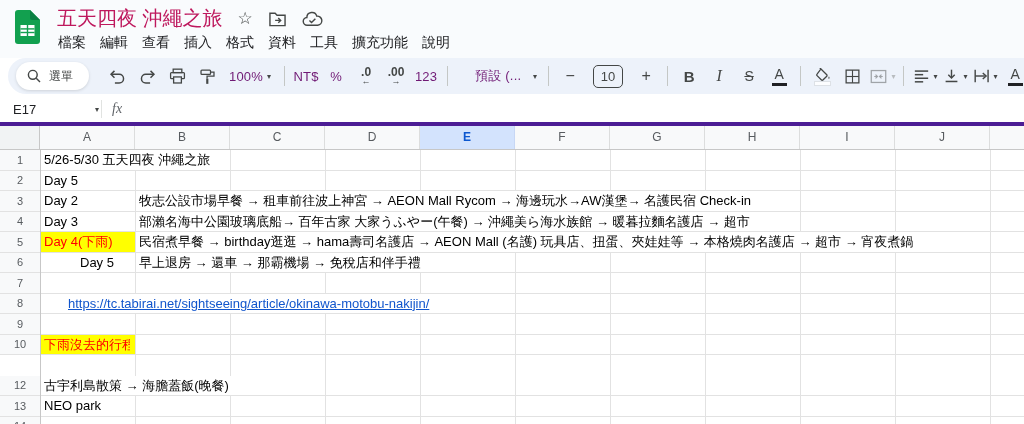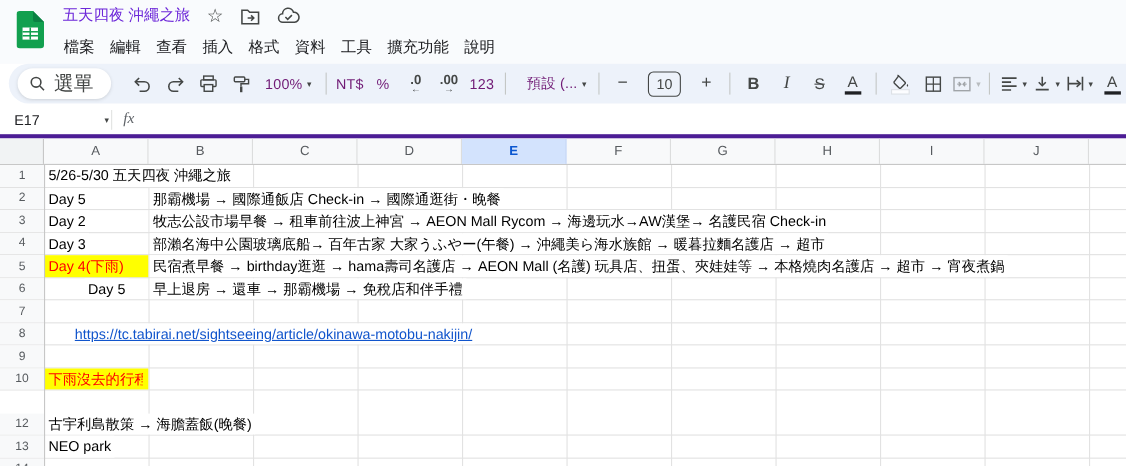--- a/index.html
+++ b/index.html
@@ -3,42 +3,42 @@
 <meta charset="utf-8">
 <style>
   html,body{margin:0;padding:0;}
   body{width:1024px;height:424px;overflow:hidden;position:relative;background:#fff;
        font-family:"Liberation Sans","DejaVu Sans",sans-serif;-webkit-font-smoothing:antialiased;}
 
   
   .titlebar{position:absolute;top:0;left:0;right:0;height:58px;background:#f9fbfd;}
   .logo{position:absolute;left:15px;top:10px;}
   .title-row{position:absolute;left:57px;top:5px;display:flex;align-items:center;gap:15px;}
-  .doc-title{font-size:14px;color:#6d28d9;}
+  .doc-title{font-size:20px;color:#be185d;}
   .tb-icon{display:flex;align-items:center;color:#444746;}
   .star-glyph{font-size:17px;line-height:17px;color:#444746;}
   .menu-row{position:absolute;left:51px;top:31px;display:flex;}
   .menu-item{font-size:14px;color:#202124;padding:3px 7px;border-radius:4px;cursor:default;}
 
   
   .toolbar{position:absolute;top:58px;left:8px;width:1060px;height:36px;background:#edf2fa;
            border-radius:24px;display:flex;align-items:center;padding:0 8px;box-sizing:border-box;gap:2px;}
   .search-pill{display:flex;align-items:center;gap:7px;background:#fff;border-radius:14px;height:28px;
                padding:0 16px 0 10px;margin-right:12px;box-shadow:0 1px 3px rgba(60,64,67,.18);}
-  .search-pill .slabel{font-size:18px;color:#444746;}
+  .search-pill .slabel{font-size:12px;color:#444746;}
   .ticon{height:28px;min-width:28px;display:flex;align-items:center;justify-content:center;border-radius:4px;color:#444746;}
   .sep{width:1px;height:20px;background:#c4c7c5;margin:0 5px;}
   .caret{font-size:8px;color:#444746;margin-left:4px;}
   .caret.dis{color:#b8bcbf;}
   .lab{font-size:13px;color:#701a75;letter-spacing:.2px;}
   .zoomc{padding:0 6px;}
   .dec{display:flex;flex-direction:column;align-items:center;line-height:1;}
   .dec .t{font-size:12px;font-weight:700;color:#444746;}
   .dec .a{font-size:9px;margin-top:-1px;color:#444746;}
-  .fontc{padding:0 4px;min-width:62px;justify-content:flex-end;}
+  .fontc{padding:0 4px;min-width:62px;justify-content:space-between;margin-left:16px;}
   .pm{font-size:16px;color:#444746;}
   .fsize{width:28px;height:21px;border:1.5px solid #444746;border-radius:5px;display:flex;align-items:center;
          justify-content:center;font-size:13px;color:#444746;margin:0 7px;background:transparent;}
   .bld{font-size:15px;font-weight:700;}
   .ita{font-style:italic;font-family:"Liberation Serif",serif;font-size:16px;}
   .stk{text-decoration:line-through;font-size:14px;}
   .stack{display:flex;flex-direction:column;align-items:center;}
   .stack .gl{font-size:14px;line-height:15px;}
   .bar-dark{width:15px;height:3px;background:#202124;margin-top:1px;}
   .bar-fill{width:15px;height:3px;background:#fcfdff;box-shadow:0 0 0 1px #dde1e6;margin-top:1px;}
@@ -310,21 +310,20 @@
       <div class="col-h ksliver"></div>
     </div>
   <div class="gbody" id="grid-body">
       <div class="grow" style="top: 0px;">
         <div class="rnum">1</div>
         <div class="ctext" style="left: 41px;">5/26-5/30 五天四夜 沖繩之旅</div>
       </div>
       <div class="grow" style="top: 20.5px;">
         <div class="rnum">2</div>
         <div class="ctext clip" style="left: 41px;">Day 5</div>
-        <div class="ctext" style="left: 136px;">那霸機場 → 國際通飯店 Check-in → 國際通逛街・晚餐</div>
       </div>
       <div class="grow" style="top: 41px;">
         <div class="rnum">3</div>
         <div class="ctext clip" style="left: 41px;">Day 2</div>
         <div class="ctext" style="left: 136px;">牧志公設市場早餐 → 租車前往波上神宮 → AEON Mall Rycom → 海邊玩水→AW漢堡→ 名護民宿 Check-in</div>
       </div>
       <div class="grow" style="top: 61.5px;">
         <div class="rnum">4</div>
         <div class="ctext clip" style="left: 41px;">Day 3</div>
         <div class="ctext" style="left: 136px;">部瀨名海中公園玻璃底船→ 百年古家 大家うふやー(午餐) → 沖繩美ら海水族館 → 暖暮拉麵名護店 → 超市</div>

